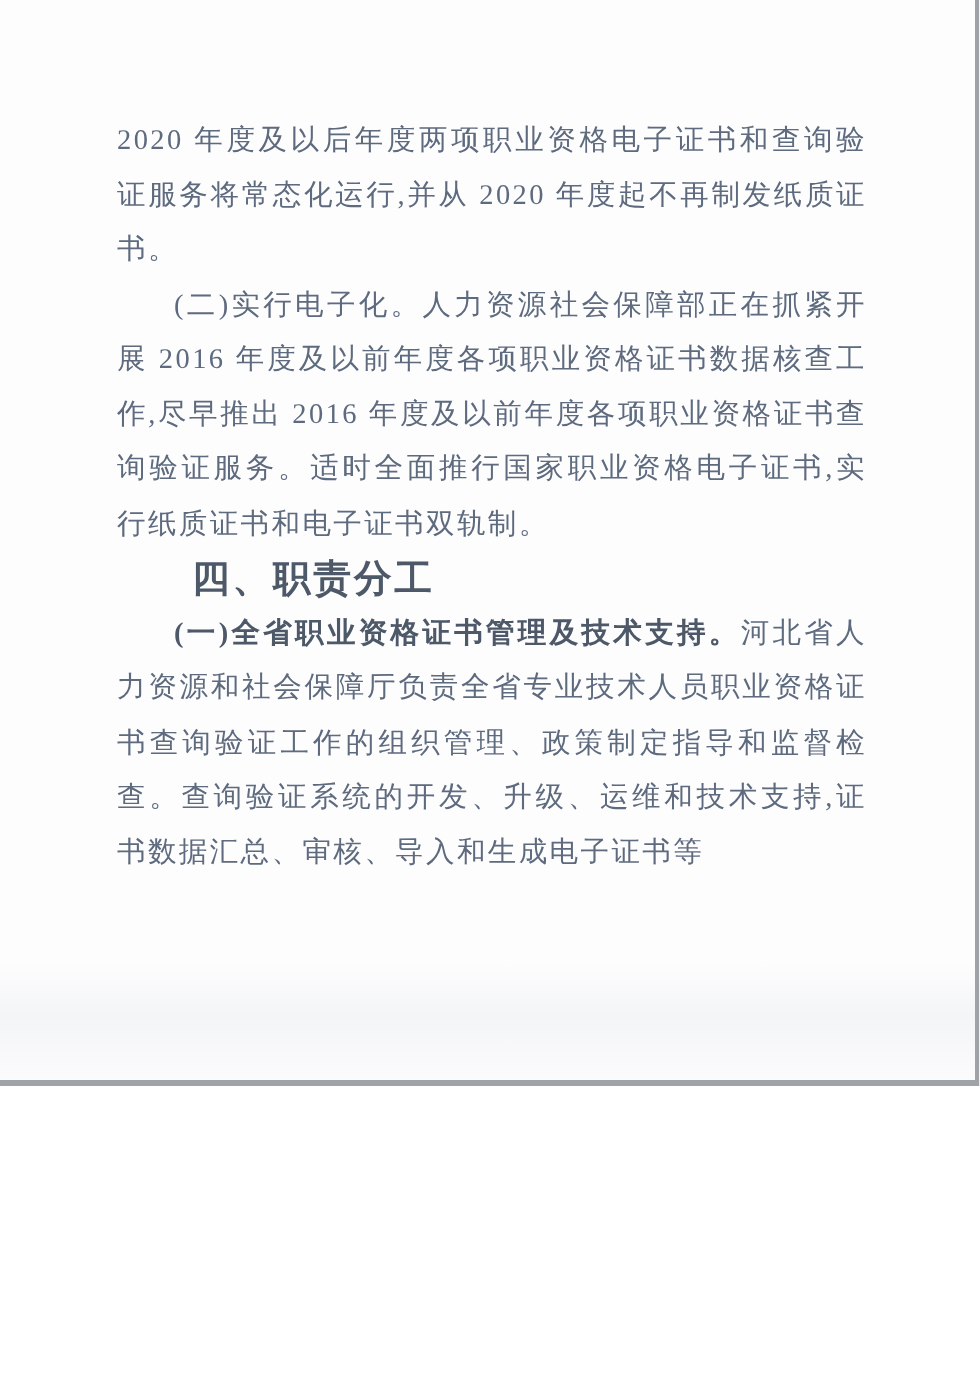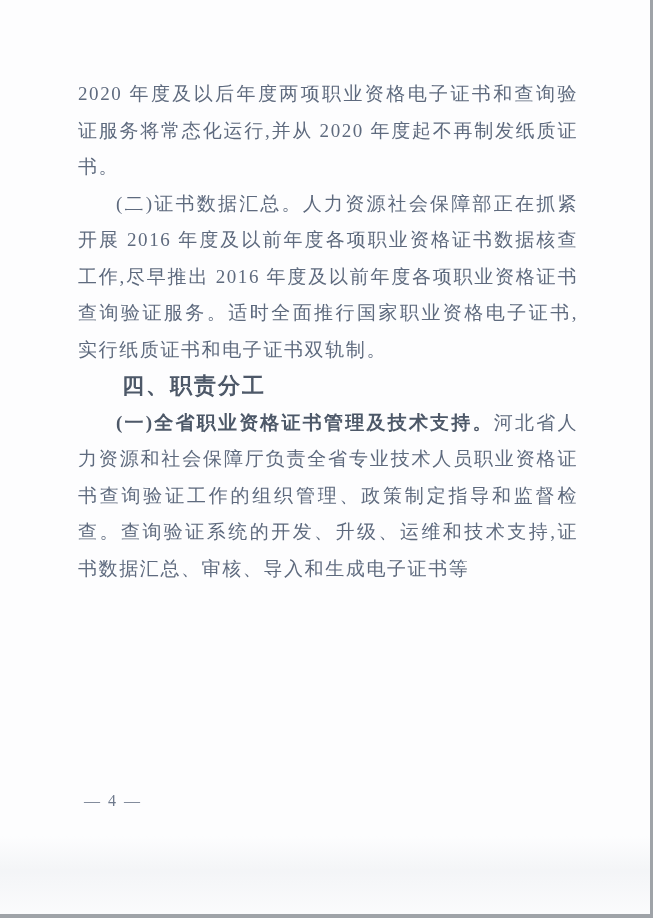--- a/index.html
+++ b/index.html
@@ -3,21 +3,21 @@
 <meta charset="utf-8">
 <style>
   html, body {
     margin: 0;
     padding: 0;
     background: #ffffff;
   }
   .page {
     position: relative;
     width: 653px;
-    height: 918px;
+    height: 724px;
     background: var(--page-bg, #fdfdfe);
     overflow: hidden;
     font-family: "Liberation Serif", "DejaVu Serif", serif;
   }
   
   .scan-shade {
     position: absolute;
     left: 0;
     bottom: 4px;
     width: 100%;
@@ -56,21 +56,21 @@
     text-align: justify;
   }
   .content p {
     margin: 0;
   }
   .content .indent {
     text-indent: 2em;
   }
   .content h2.heading {
     margin: 0;
-    font-size: 22px;
+    font-size: 25px;
     line-height: 36.5px;
     font-family: "Liberation Sans", "DejaVu Sans", sans-serif;
     font-weight: bold;
     color: var(--heading-color, #4d5868);
     letter-spacing: 2px;
     text-align: left;
   }
   .lead.bold {
     font-weight: bold;
     color: var(--heading-color, #4d5868);
@@ -84,21 +84,21 @@
     color: var(--pagenum-color, #6e798c);
     font-family: "Liberation Serif", "DejaVu Serif", serif;
   }
 </style>
 </head>
 <body>
 
 <div class="page">
   <div class="content">
       <p class="body"><span>2020 年度及以后年度两项职业资格电子证书和查询验证服务将常态化运行,并从 2020 年度起不再制发纸质证书。</span></p>
-      <p class="body indent"><span class="lead">(二)证书数据汇总。</span><span>人力资源社会保障部正在抓紧开展 2016 年度及以前年度各项职业资格证书数据核查工作,尽早推出 2016 年度及以前年度各项职业资格证书查询验证服务。适时全面推行国家职业资格电子证书,实行纸质证书和电子证书双轨制。</span></p>
+      <p class="body indent"><span class="lead">(二)实行电子化。</span><span>人力资源社会保障部正在抓紧开展 2016 年度及以前年度各项职业资格证书数据核查工作,尽早推出 2016 年度及以前年度各项职业资格证书查询验证服务。适时全面推行国家职业资格电子证书,实行纸质证书和电子证书双轨制。</span></p>
       <h2 class="heading indent"><span>四、职责分工</span></h2>
       <p class="body indent"><span class="lead bold">(一)全省职业资格证书管理及技术支持。</span><span>河北省人力资源和社会保障厅负责全省专业技术人员职业资格证书查询验证工作的组织管理、政策制定指导和监督检查。查询验证系统的开发、升级、运维和技术支持,证书数据汇总、审核、导入和生成电子证书等</span></p>
     </div>
   <div class="page-number">— 4 —</div>
   <div class="scan-shade"></div>
   <div class="edge-right"></div>
   <div class="edge-bottom"></div>
 </div>
 
 </body></html>

